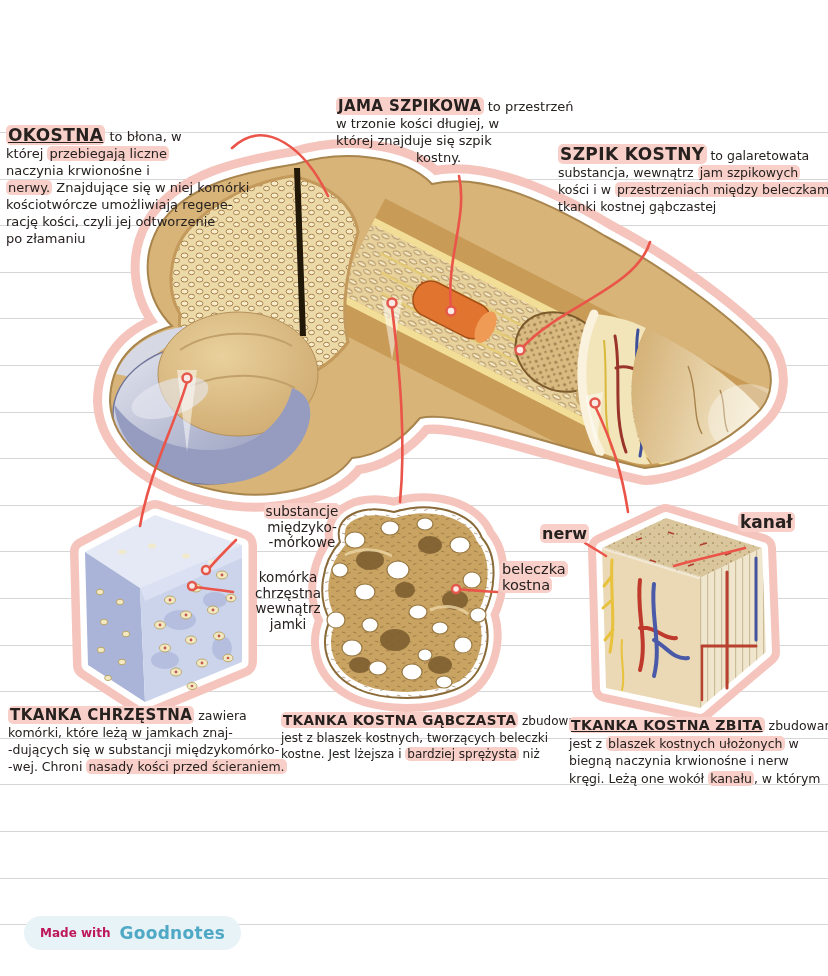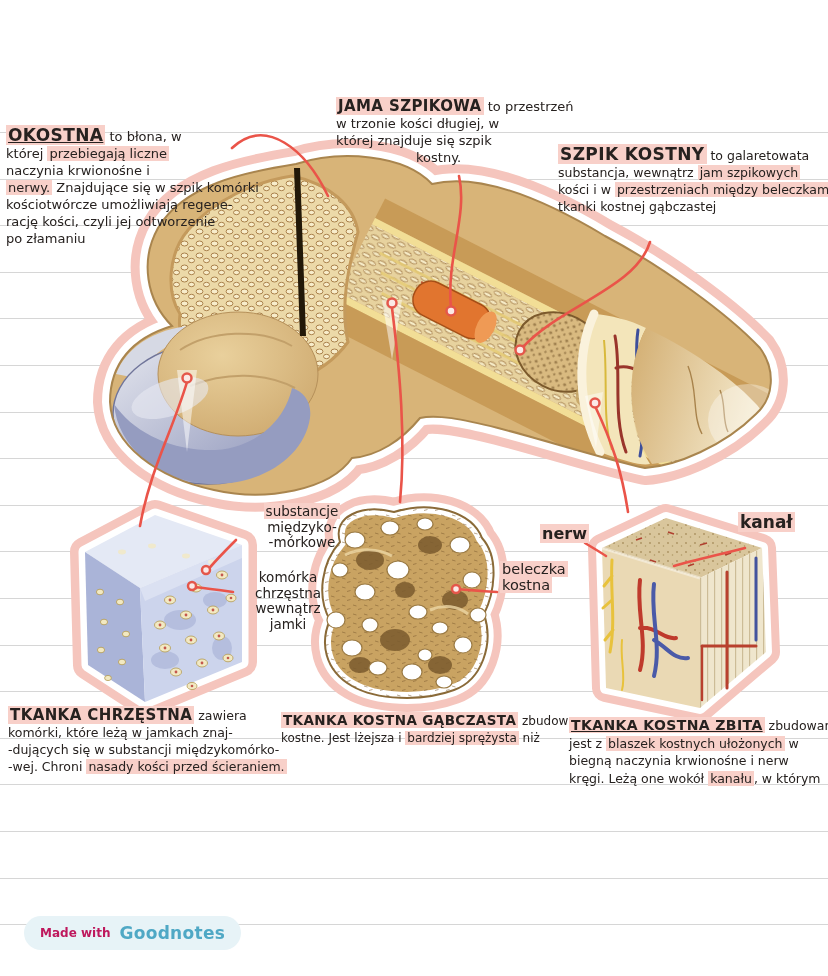--- a/index.html
+++ b/index.html
@@ -4,21 +4,21 @@
 <style>
   html,body{margin:0;padding:0;background:#fff;}
   #page{position:relative;width:828px;height:976px;background:#ffffff;overflow:hidden;
         font-family:"DejaVu Sans",sans-serif;color:#26211f;}
   .rules{position:absolute;left:0;right:0;top:132px;height:794px;
          background:repeating-linear-gradient(to bottom,#d6d6d6 0 1px,transparent 1px 46.6px);}
   svg.art{position:absolute;left:0;top:0;}
   .note{position:absolute;line-height:17px;font-size:13px;}
   .ln{white-space:nowrap;}
   .ttl{font-weight:bold;letter-spacing:.4px;}
-  .hl{background:#f8d0c9;border-radius:0;padding:0 2px;}
+  .hl{background:#f8d0c9;border-radius:5px;padding:0 2px;}
   .note-okostna .ttl{font-size:17px;text-decoration:underline;}
   .note-jama .ttl{font-size:15px;}
   .note-szpik{font-size:12.5px;}
   .note-szpik .ttl{font-size:17px;}
   .para{font-size:12.5px;line-height:17px;}
   .para .ttl{font-size:15px;}
   .para-gab{font-size:12px;line-height:16.5px;}
   .para-gab .ttl{font-size:13.5px;}
   .lbl{position:absolute;font-size:13.5px;line-height:15.5px;text-align:center;}
   .lbl-big{position:absolute;font-size:16px;font-weight:bold;}
@@ -275,21 +275,21 @@
         <circle cx="206" cy="570" r="4"></circle>
       <circle cx="192" cy="586" r="4"></circle>
         <circle cx="456" cy="589" r="4"></circle>
     </g>
   </svg>
 
   <div class="note note-okostna" style="left:6px;top:127px;width:240px;">
     <div class="ln"><span class="ttl hl">OKOSTNA</span><span> to błona, w</span></div>
     <div class="ln"><span>której </span><span class="hl">przebiegają liczne</span></div>
     <div class="ln"><span>naczynia krwionośne i</span></div>
-    <div class="ln"><span class="hl">nerwy.</span><span> Znajdujące się w szpik komórki</span></div>
+    <div class="ln"><span class="hl">nerwy.</span><span> Znajdujące się w niej komórki</span></div>
     <div class="ln"><span>kościotwórcze umożliwiają regene-</span></div>
     <div class="ln"><span>rację kości, czyli jej odtworzenie</span></div>
     <div class="ln"><span>po złamaniu</span></div>
   </div>
 
   <div class="note note-jama" style="left:336px;top:98px;width:300px;">
     <div class="ln"><span class="ttl hl">JAMA SZPIKOWA</span><span> to przestrzeń</span></div>
     <div class="ln"><span>w trzonie kości długiej, w</span></div>
     <div class="ln"><span>której znajduje się szpik</span></div>
     <div class="ln" style="margin-left:80px;"><span>kostny.</span></div>
@@ -330,20 +330,21 @@
 
   <div class="note para" style="left:8px;top:707px;width:276px;">
     <div class="ln"><span class="ttl hl">TKANKA CHRZĘSTNA</span><span> zawiera</span></div>
     <div class="ln"><span>komórki, które leżą w jamkach znaj-</span></div>
     <div class="ln"><span>-dujących się w substancji międzykomórko-</span></div>
     <div class="ln"><span>-wej. Chroni </span><span class="hl">nasady kości przed ścieraniem.</span></div>
   </div>
 
   <div class="note para-gab" style="left:281px;top:712px;width:286px;">
     <div class="ln"><span class="ttl hl">TKANKA KOSTNA GĄBCZASTA</span><span> zbudowana</span></div>
+    <div class="ln"><span>jest z blaszek kostnych, tworzących beleczki</span></div>
     <div class="ln"><span>kostne. Jest lżejsza i </span><span class="hl">bardziej sprężysta</span><span> niż</span></div>
   </div>
 
   <div class="note para" style="left:569px;top:717px;width:260px;font-size:12.5px;line-height:17.5px;">
     <div class="ln"><span class="ttl hl" style="font-size:14px;text-decoration:underline;">TKANKA KOSTNA ZBITA</span><span> zbudowana</span></div>
     <div class="ln"><span>jest z </span><span class="hl">blaszek kostnych ułożonych</span><span> w</span></div>
     <div class="ln"><span>biegną naczynia krwionośne i nerw</span></div>
     <div class="ln"><span>kręgi. Leżą one wokół </span><span class="hl">kanału</span><span>, w którym</span></div>
   </div>
 

